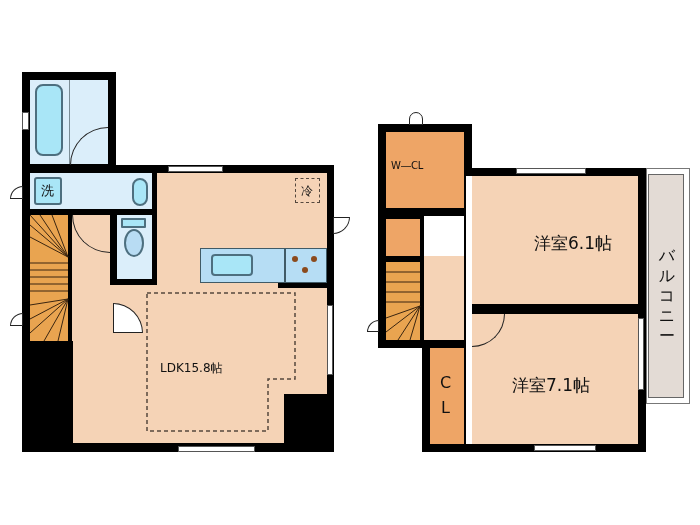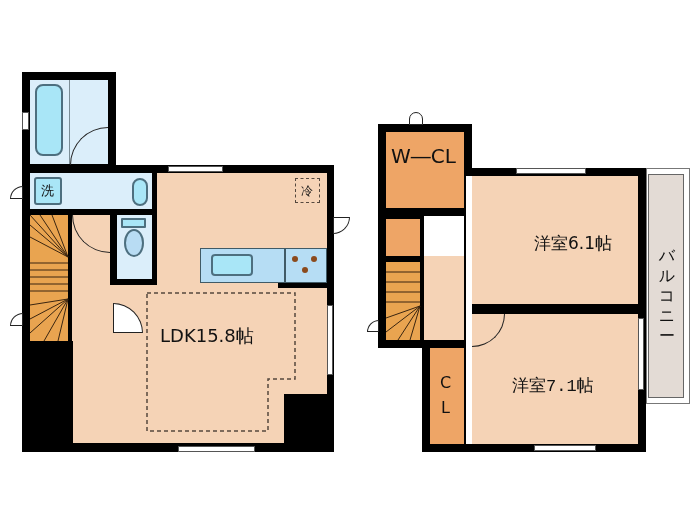--- a/index.html
+++ b/index.html
@@ -82,33 +82,33 @@
   <div class="abs" style="left:292px;top:256px;width:6px;height:6px;border-radius:50%;background:#8b4a1c;"></div>
   <div class="abs" style="left:311px;top:256px;width:6px;height:6px;border-radius:50%;background:#8b4a1c;"></div>
   <div class="abs" style="left:302px;top:267px;width:6px;height:6px;border-radius:50%;background:#8b4a1c;"></div>
 
   <div class="dash" style="left:295px;top:178px;width:25px;height:25px;"></div>
   <div class="label" style="left:301px;top:183px;font-size:12px;">冷</div>
 
   <svg style="left:0;top:0;" width="700" height="525">
     <polyline points="147,293 295,293 295,379 268,379 268,431 147,431 147,293" fill="none" stroke="#55483e" stroke-width="1.5" stroke-dasharray="4,3"></polyline>
   </svg>
-  <div class="label" style="left:160px;top:324px;font-size:18px;">LDK15.8帖</div>
+  <div class="label" style="left:160px;top:360px;font-size:12px;">LDK15.8帖</div>
 
   <div class="win" style="left:168px;top:166px;width:55px;height:6px;"></div>
   <div class="win" style="left:178px;top:446px;width:77px;height:6px;"></div>
   <div class="win" style="left:327px;top:305px;width:6px;height:70px;"></div>
   <div class="door-arc" style="left:333px;top:217px;width:17px;height:17px;border-radius:0 0 17px 0;"></div>
 </div>
 
 <div>
 
   <div class="abs wall" style="left:378px;top:124px;width:94px;height:92px;"></div>
   <div class="abs stor" style="left:386px;top:132px;width:78px;height:78px;"></div>
-  <div class="label" style="left:391px;top:144px;font-size:20px;">W―CL</div>
+  <div class="label" style="left:391px;top:160px;font-size:10px;">W―CL</div>
   <div class="door-arc" style="left:409px;top:112px;width:14px;height:13px;border-radius:14px 14px 0 0;"></div>
 
   <div class="abs wall" style="left:378px;top:208px;width:108px;height:140px;"></div>
   <div class="abs wall" style="left:464px;top:168px;width:182px;height:284px;"></div>
   <div class="abs wall" style="left:422px;top:340px;width:50px;height:112px;"></div>
 
   <div class="abs stor" style="left:386px;top:219px;width:34px;height:37px;"></div>
   <div class="abs" style="left:424px;top:216px;width:40px;height:40px;background:#fff;"></div>
   <div class="abs room" style="left:424px;top:256px;width:40px;height:84px;"></div>
   <div class="abs stair" style="left:386px;top:262px;width:34px;height:78px;"></div>
@@ -126,21 +126,21 @@
   </svg>
   <div class="door-arc" style="left:367px;top:320px;width:12px;height:12px;border-radius:12px 0 0 0;"></div>
 
   <div class="abs stor" style="left:430px;top:348px;width:34px;height:96px;"></div>
   <div class="label" style="left:440px;top:373px;font-size:16px;">C</div>
   <div class="label" style="left:441px;top:398px;font-size:16px;">L</div>
 
   <div class="abs room" style="left:472px;top:176px;width:166px;height:128px;"></div>
   <div class="label" style="left:510px;top:232px;font-size:17px;margin-left:24px;">洋室6.1帖</div>
   <div class="abs room" style="left:472px;top:314px;width:166px;height:130px;"></div>
-  <div class="label" style="left:512px;top:374px;font-size:17px;font-family:Liberation Mono, monospace;">洋室7.1帖</div>
+  <div class="label" style="left:512px;top:374px;font-size:17px;">洋室7.1帖</div>
 
   <div class="abs" style="left:466px;top:176px;width:6px;height:268px;background:#fff;"></div>
   <div class="door-arc" style="left:472px;top:314px;width:33px;height:33px;border-radius:0 0 33px 0;border-top:none;border-left:none;background:transparent;"></div>
 
   <div class="win" style="left:516px;top:168px;width:70px;height:6px;"></div>
   <div class="win" style="left:534px;top:445px;width:62px;height:6px;"></div>
   <div class="win" style="left:638px;top:318px;width:6px;height:72px;"></div>
 
   <div class="abs" style="left:646px;top:168px;width:44px;height:236px;border:1px solid #777;background:#fff;"></div>
   <div class="abs balc" style="left:648px;top:174px;width:36px;height:224px;"></div>

